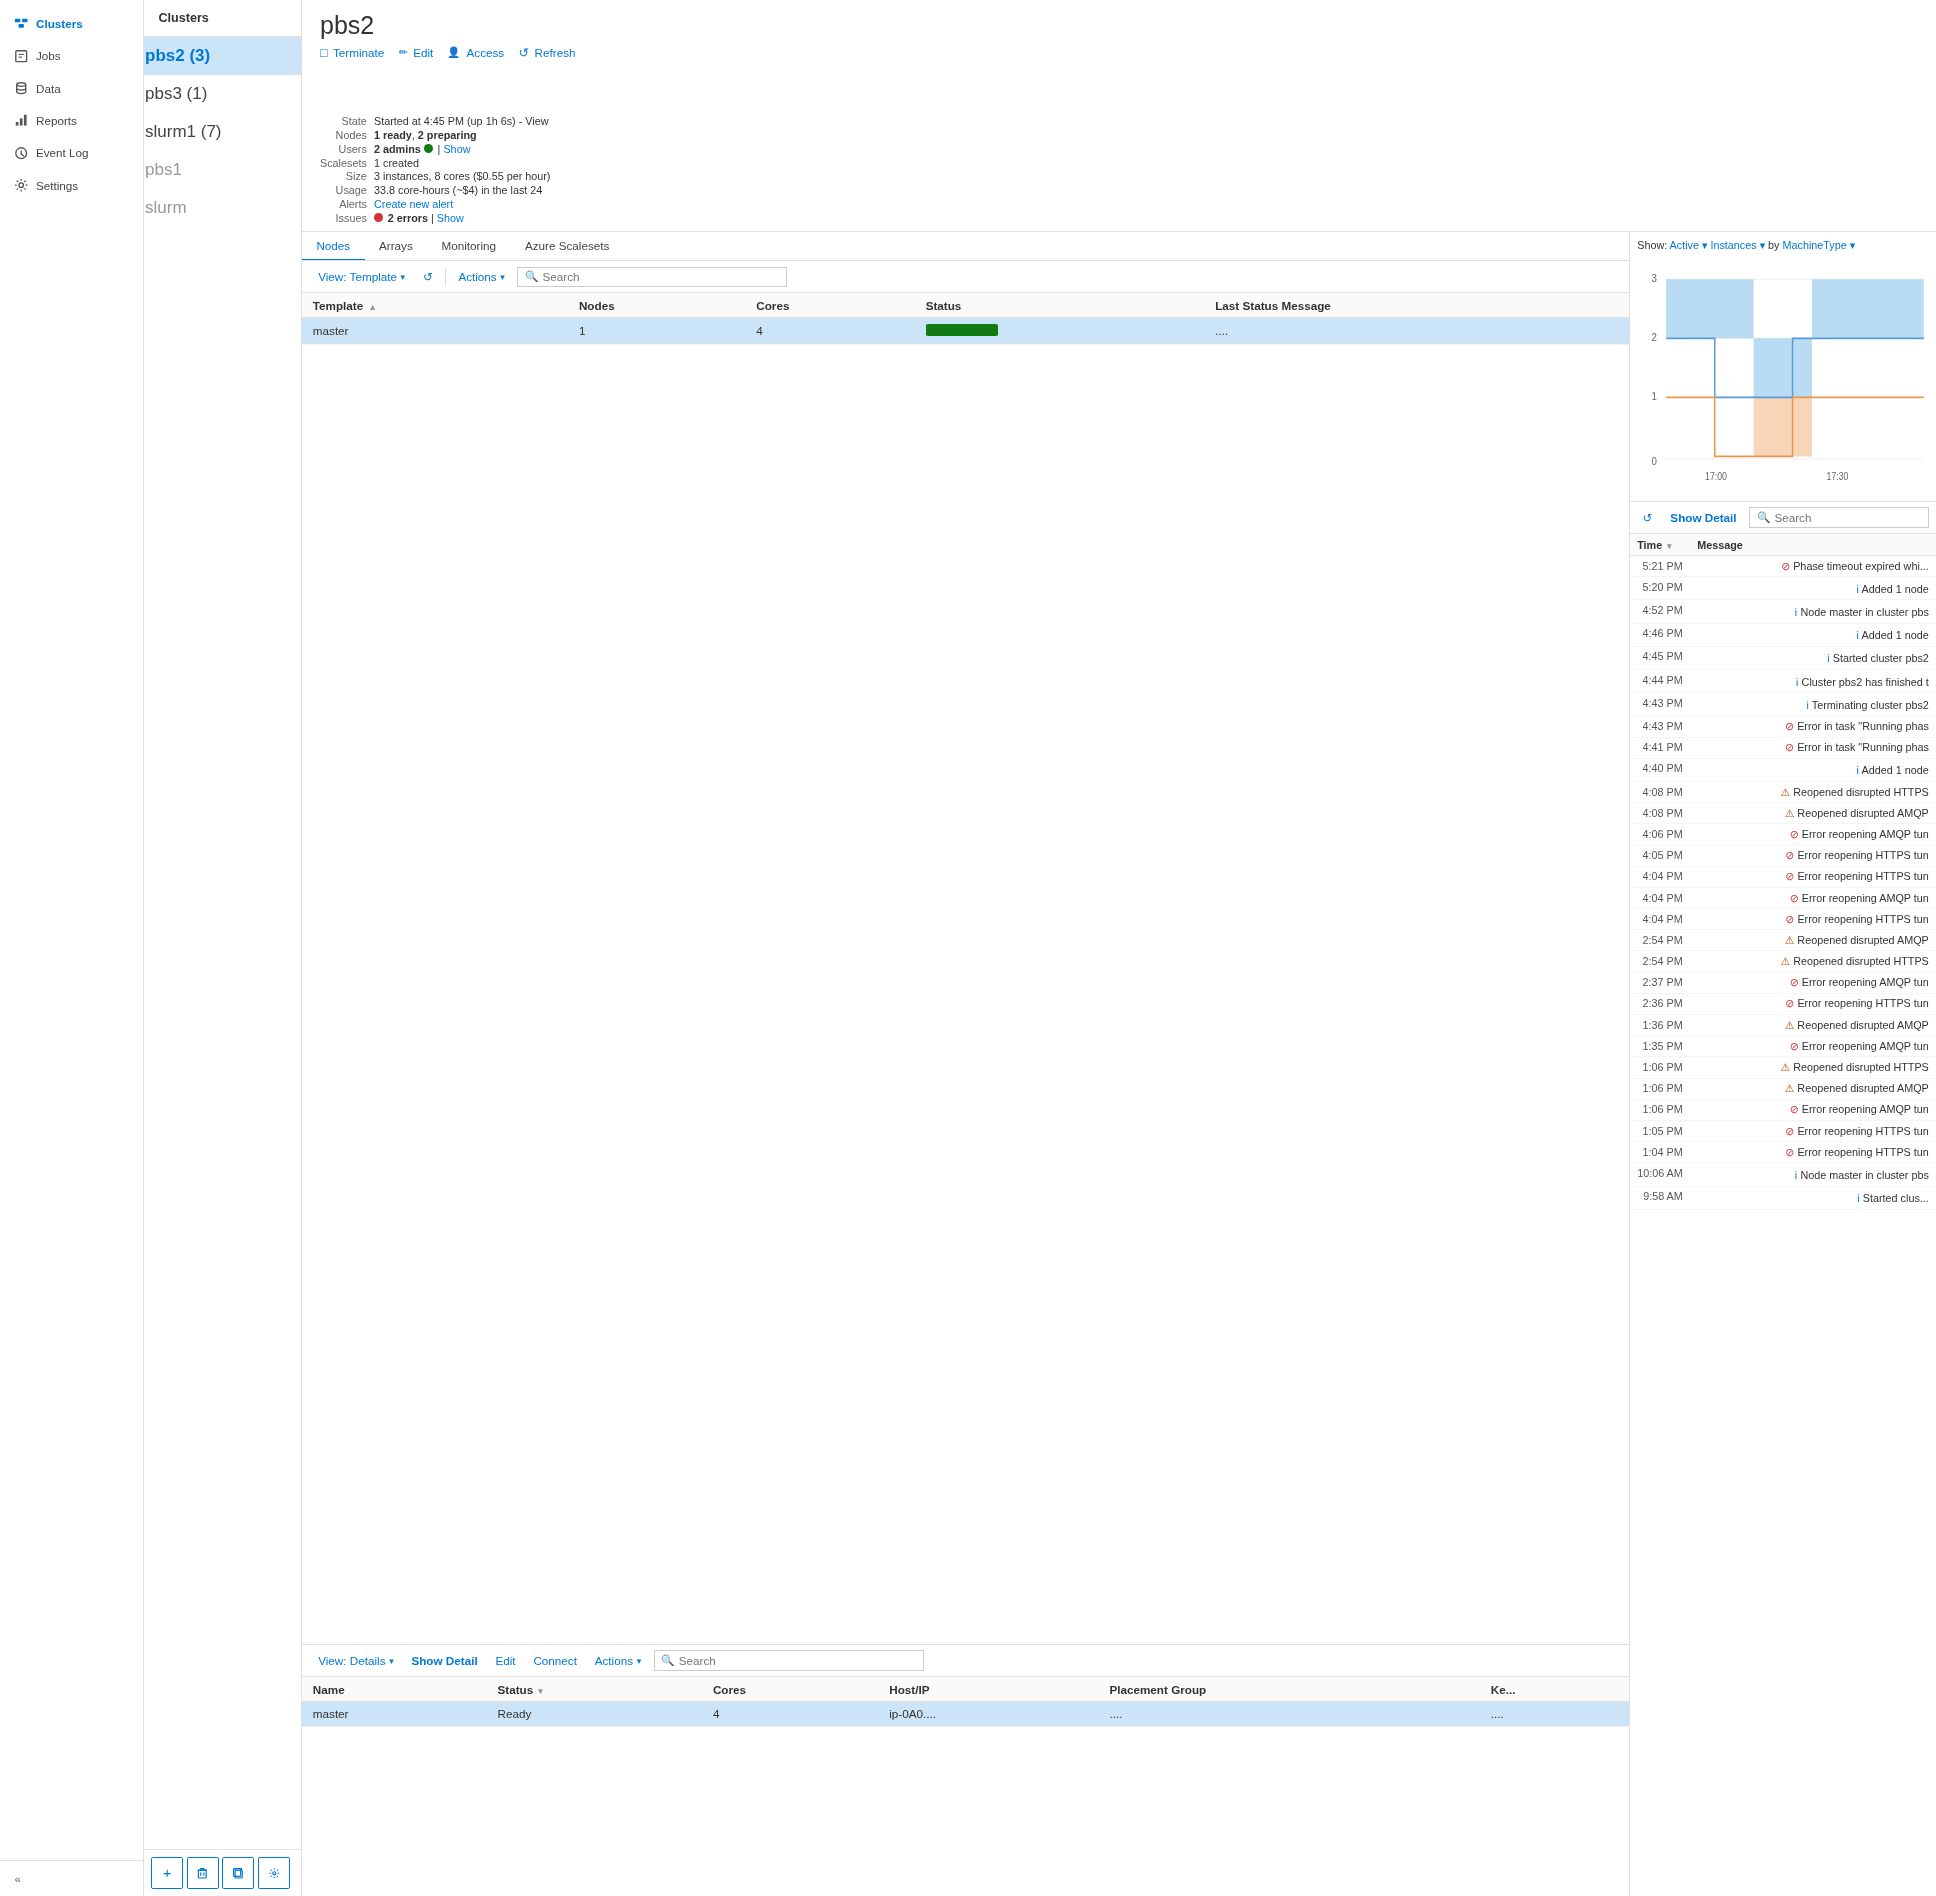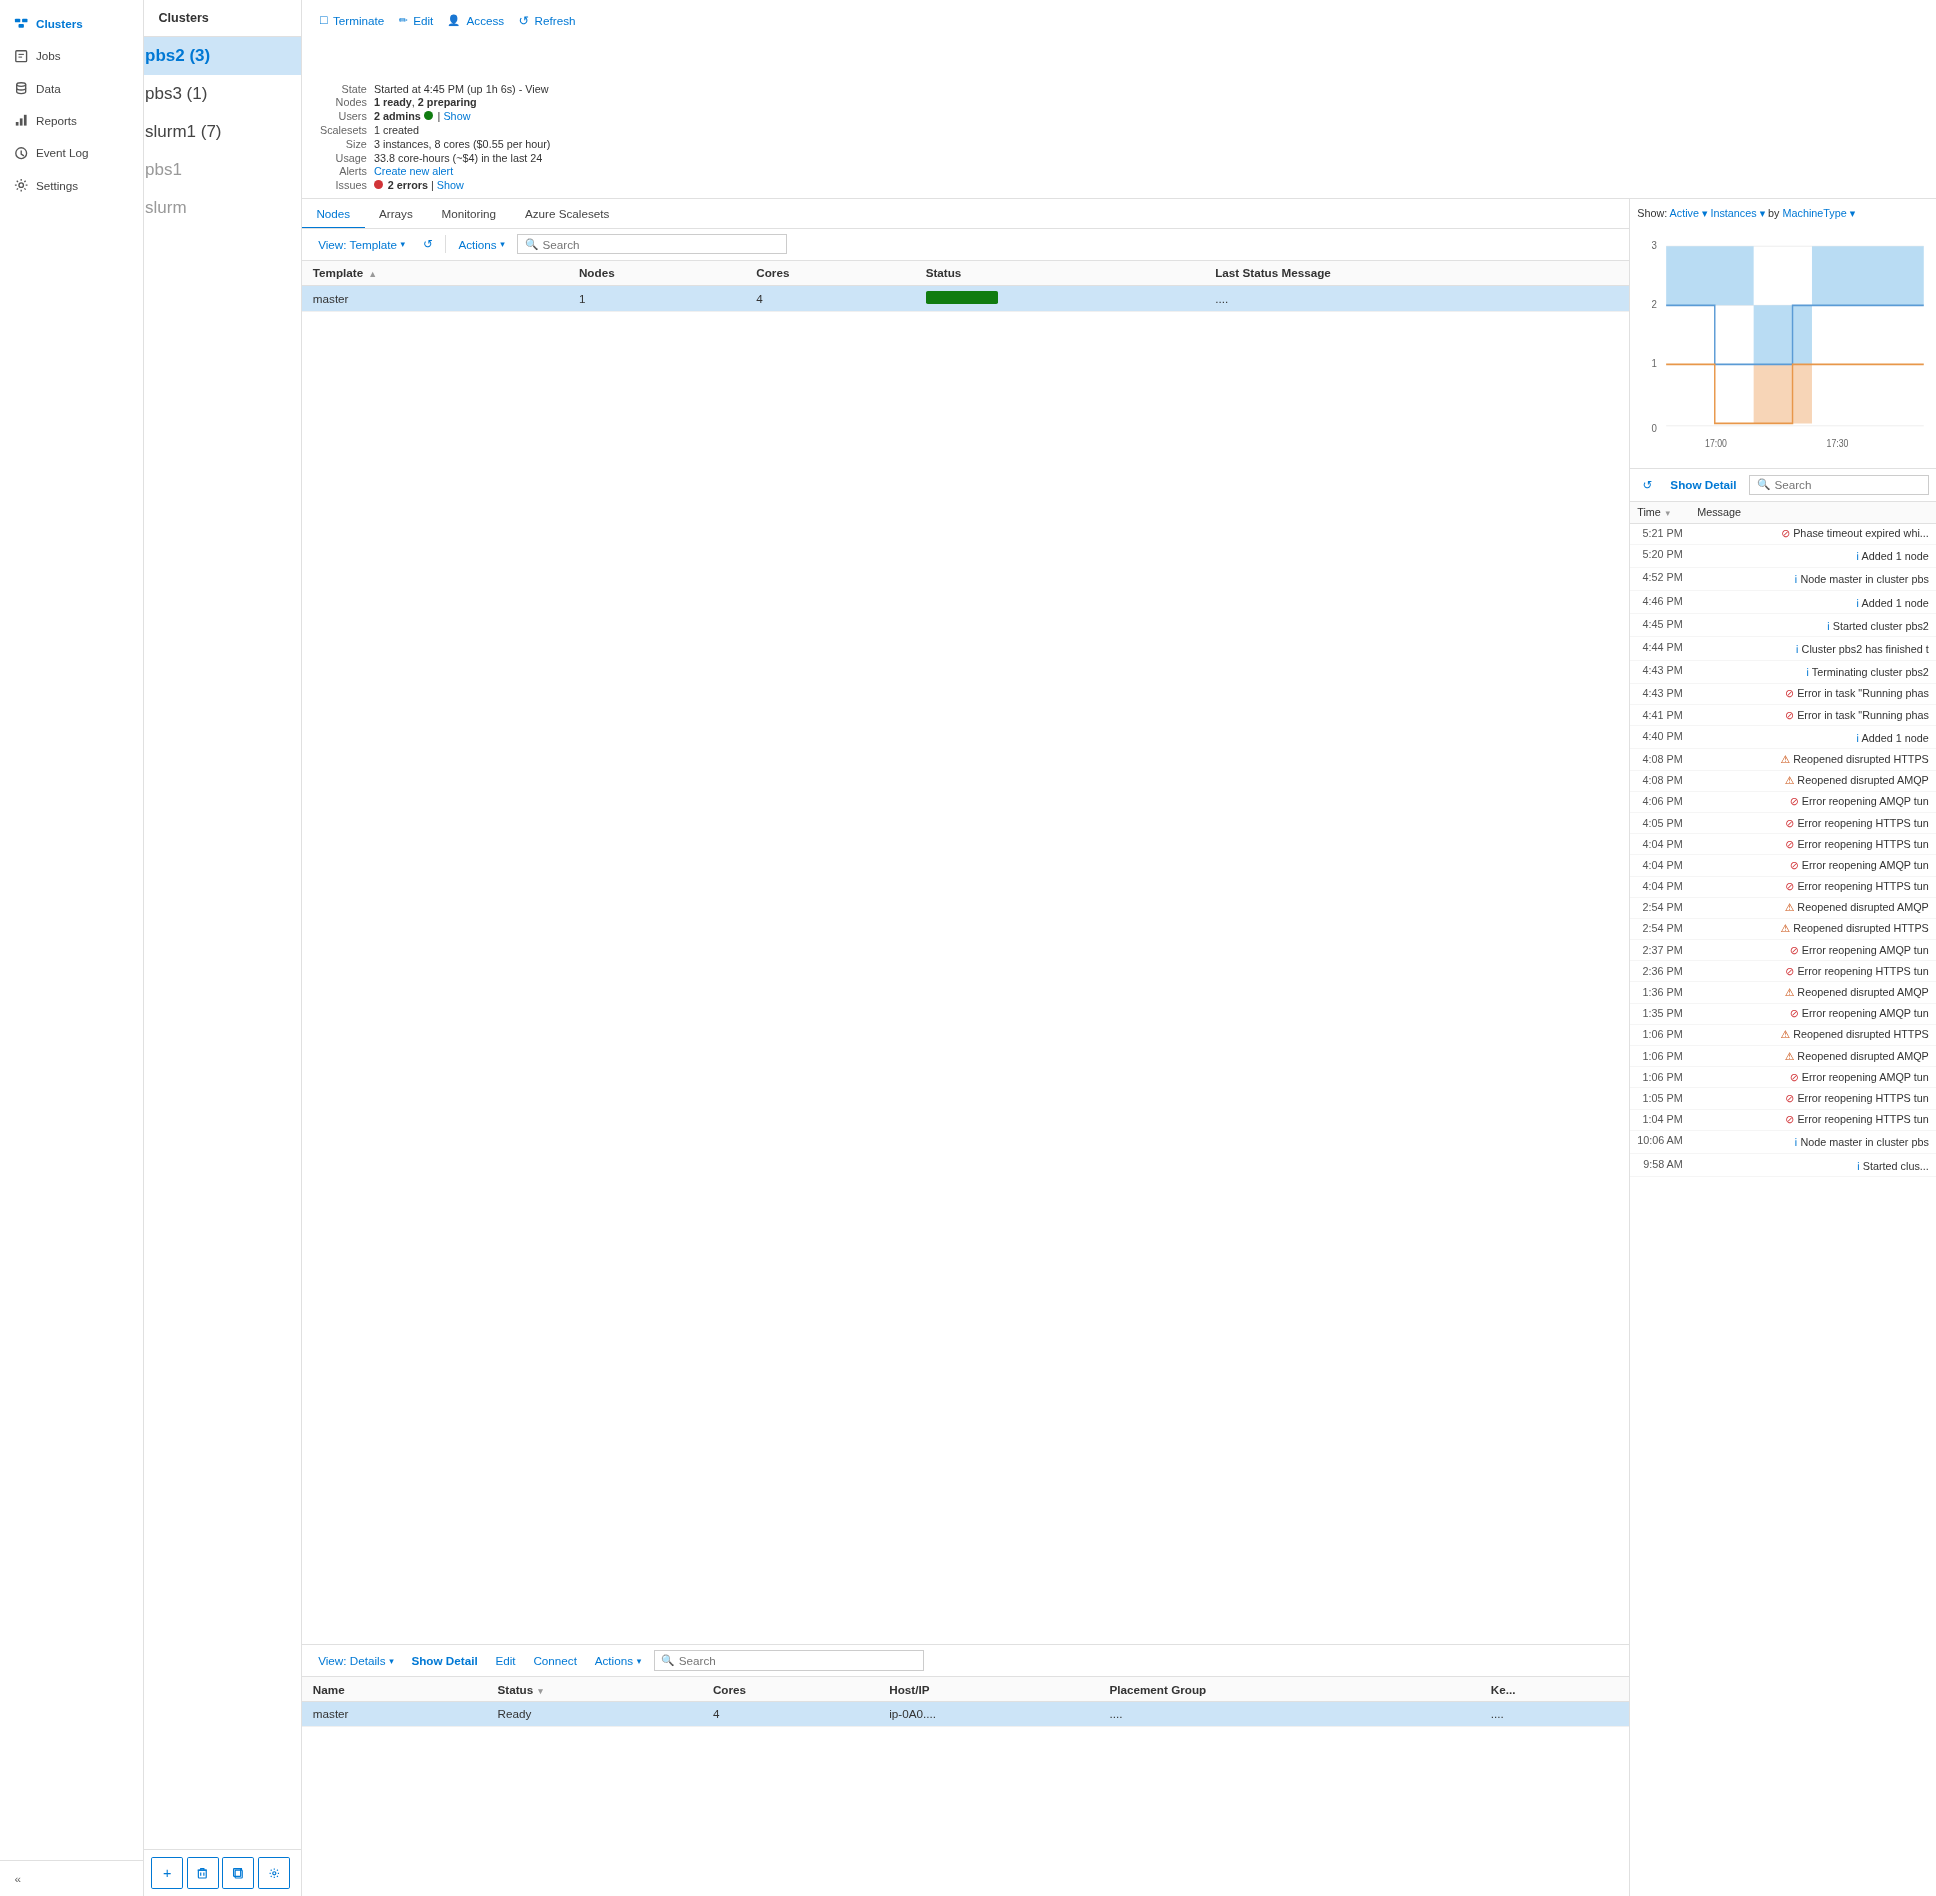--- a/index.html
+++ b/index.html
@@ -82,21 +82,21 @@
     .show-filter a { color: #0078d4; cursor: pointer; text-decoration: none; }
 
     
     .chart-area { flex: 1; position: relative; }
     .chart-svg { width: 100%; height: 100%; }
 
     
     .event-log { flex: 1; display: flex; flex-direction: column; overflow: hidden; }
     .event-log-toolbar { display: flex; align-items: center; gap: 7.2px; padding: 5.4px 7.2px; border-bottom: 0.9px solid #e0e0e0; }
     .event-table { width: 100%; border-collapse: collapse; font-size: 10.8px; }
-    .event-table th { padding: 4.5px 7.2px; text-align: left; border-bottom: 0.9px solid #e0e0e0; font-weight: 400; background: #fafafa; white-space: nowrap; }
+    .event-table th { padding: 4.5px 7.2px; text-align: left; border-bottom: 0.9px solid #e0e0e0; font-weight: 700; background: #fafafa; white-space: nowrap; }
     .event-table td { padding: 3.6px 7.2px; border-bottom: 0.9px solid #f5f5f5; vertical-align: top; text-align: right; }
     .event-scroll { overflow-y: auto; flex: 1; }
     .time-col { width: 54px; color: #555; white-space: nowrap; }
     .msg-col { color: #333; max-width: 180px; overflow: hidden; text-overflow: ellipsis; white-space: nowrap; }
 
     .chevron { display: inline-block; font-size: 9px; }
   </style>
 </head>
 <body>
 
@@ -193,20 +193,21 @@
           <circle cx="8" cy="8" r="2"></circle>
           <path d="M8 2v1.5M8 12.5V14M2 8h1.5M12.5 8H14M3.5 3.5l1.1 1.1M11.4 11.4l1.1 1.1M3.5 12.5l1.1-1.1M11.4 4.6l1.1-1.1"></path>
         </svg>
     </button>
   </div>
 </div>
 
 <div class="main-content">
 
   <div class="main-header">
+    <h1>pbs2</h1>
     <div class="header-actions">
       <button class="action-btn">
         <span style="font-size:12.6px;">□</span>
         <span>Terminate</span>
       </button>
       <button class="action-btn">
         <span style="font-size:10.8px;">✏</span>
         <span>Edit</span>
       </button>
       <button class="action-btn">

